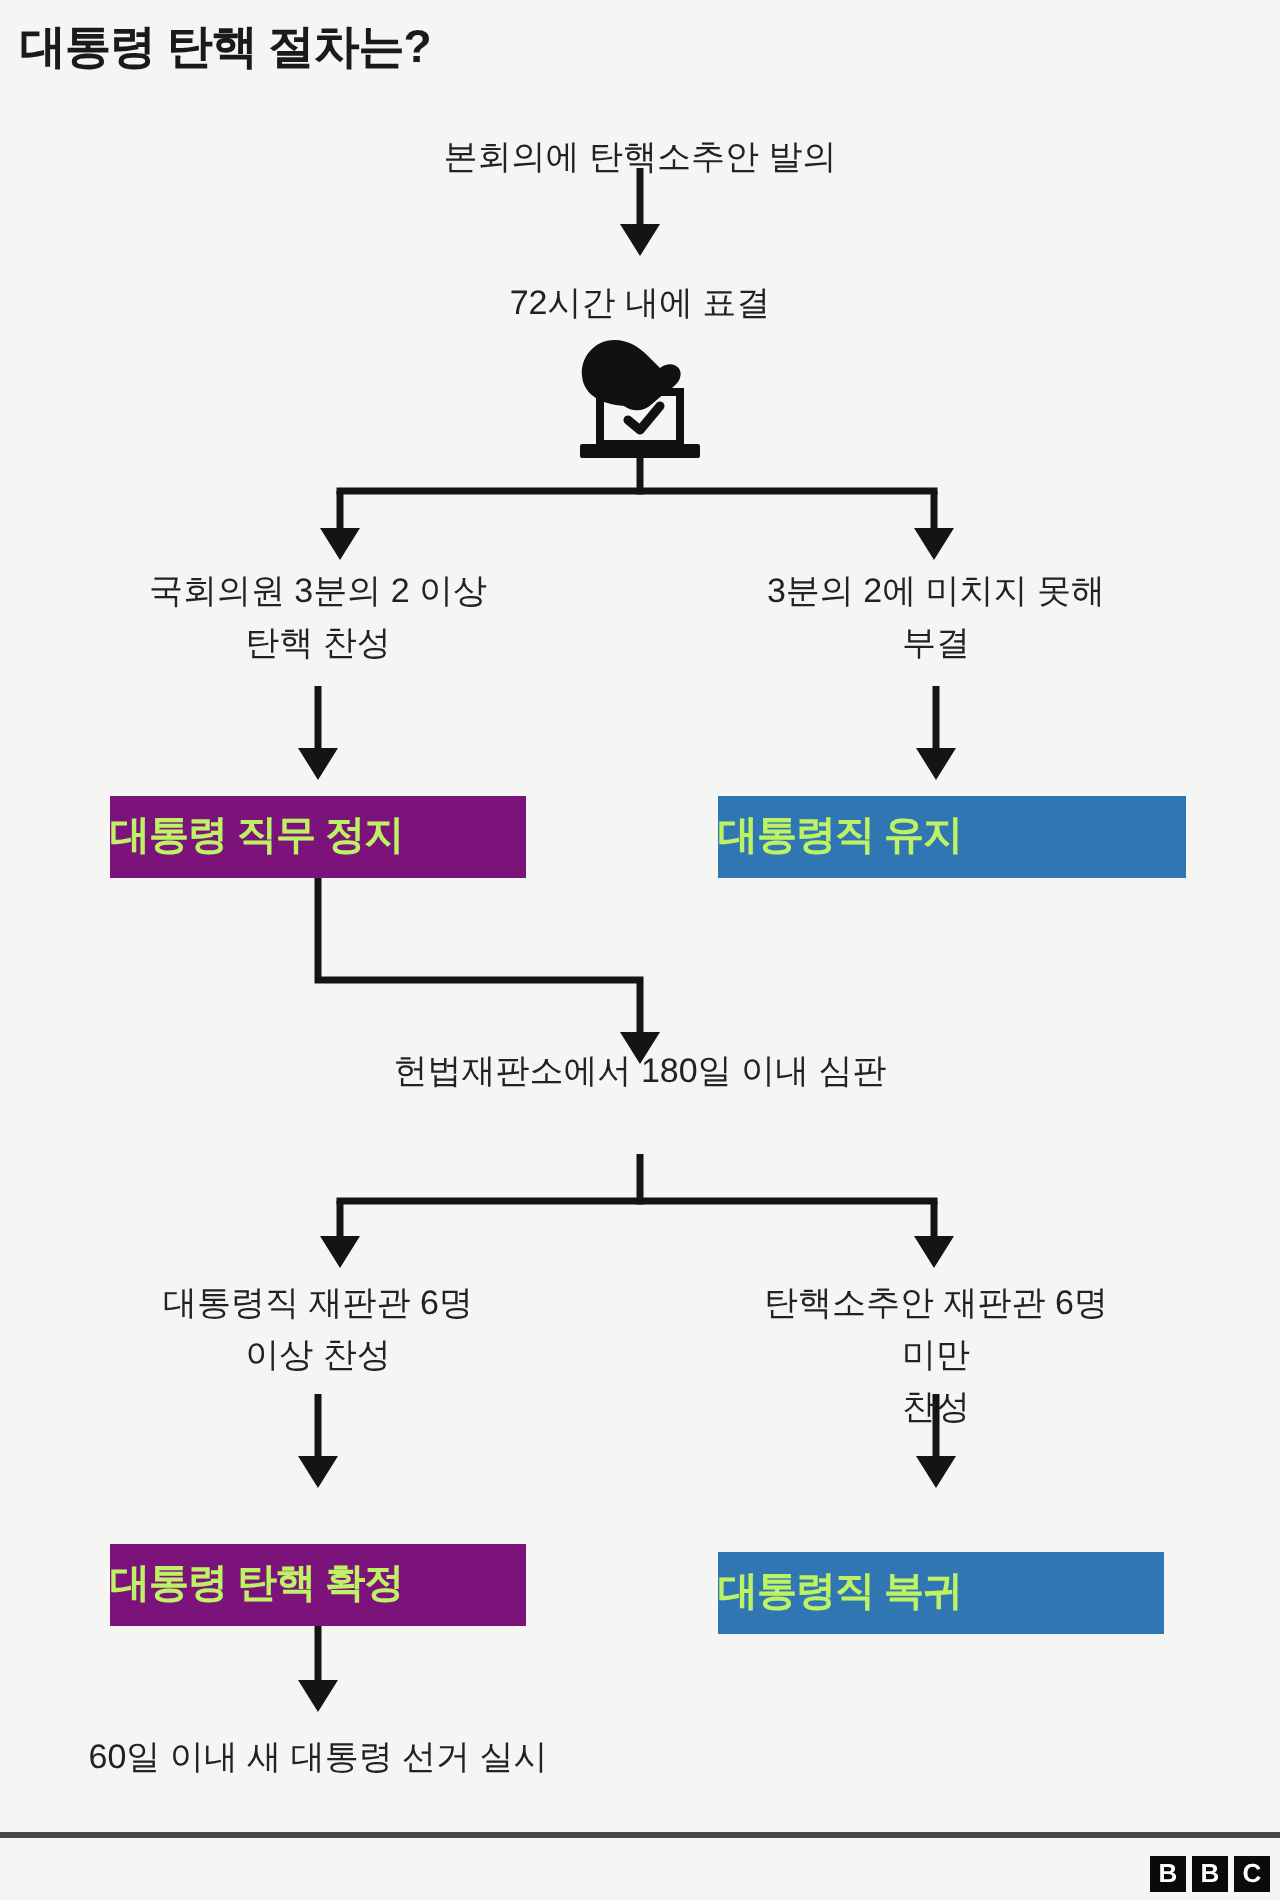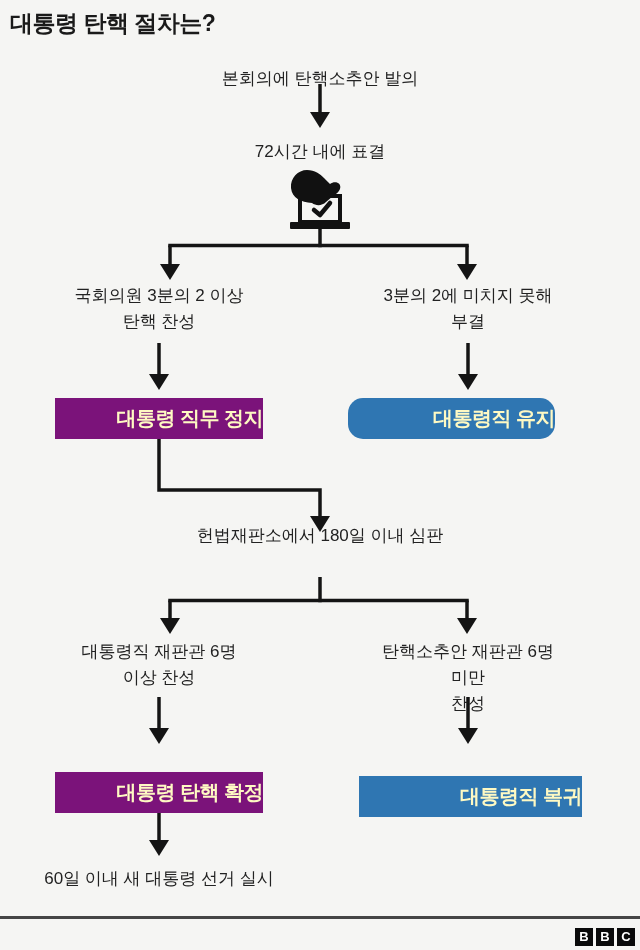--- a/index.html
+++ b/index.html
@@ -14,27 +14,27 @@
     font-size:23px; font-weight:700; color:#1a1a1a; letter-spacing:-0.5px;
   }
   svg.connectors { position:absolute; left:0; top:0; }
   .node {
     position:absolute; transform:translateX(-50%);
     text-align:center; font-size:17px; line-height:26px;
     white-space:pre-line; color:#222;
   }
   .result-box {
     position:absolute; height:41px; line-height:41px;
-    text-align:right; color:#fef9c3; font-size:20px; font-weight:700;
+    text-align:left; color:#bef264; font-size:20px; font-weight:700;
     letter-spacing:-0.5px;
   }
   .result-purple { background:#7b137a; }
   .result-blue   { background:#2f76b2; }
   .box1-left  { left:55px;  top:398px; width:208px; }
-  .box1-right { left:348px; top:398px; width:207px;border-radius:15px; }
+  .box1-right { left:359px; top:398px; width:234px; }
   .box2-left  { left:55px;  top:772px; width:208px; }
   .box2-right { left:359px; top:776px; width:223px; }
   .divider {
     position:absolute; left:0; top:916px; width:640px; height:3px;
     background:#454545;
   }
   .bbc-logo {
     position:absolute; left:575px; top:928px;
     display:flex; gap:3px;
   }

